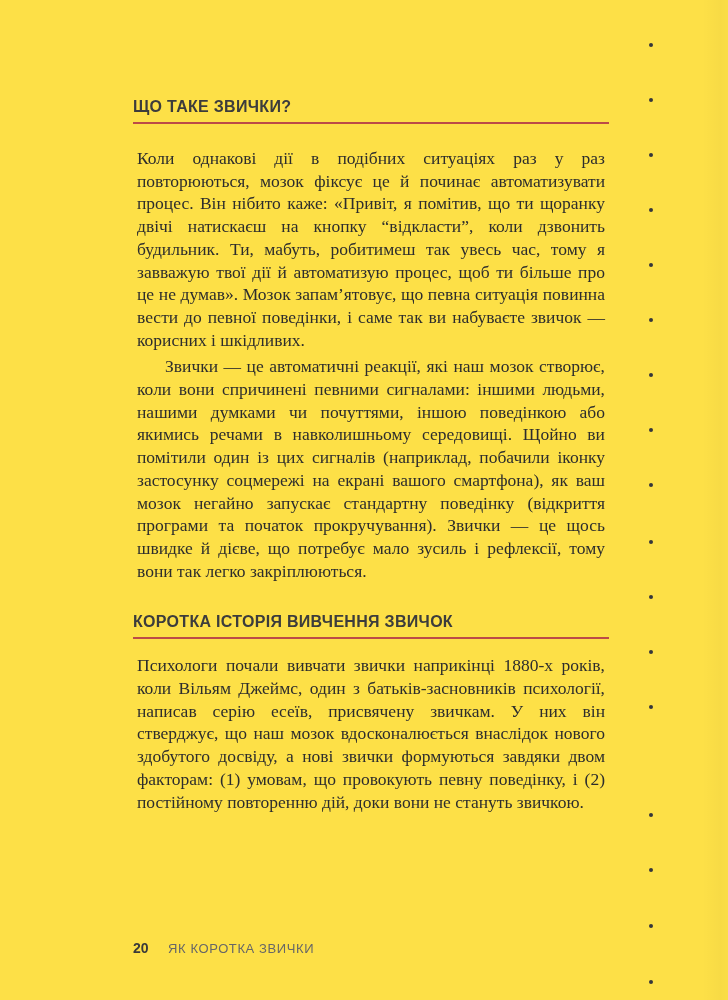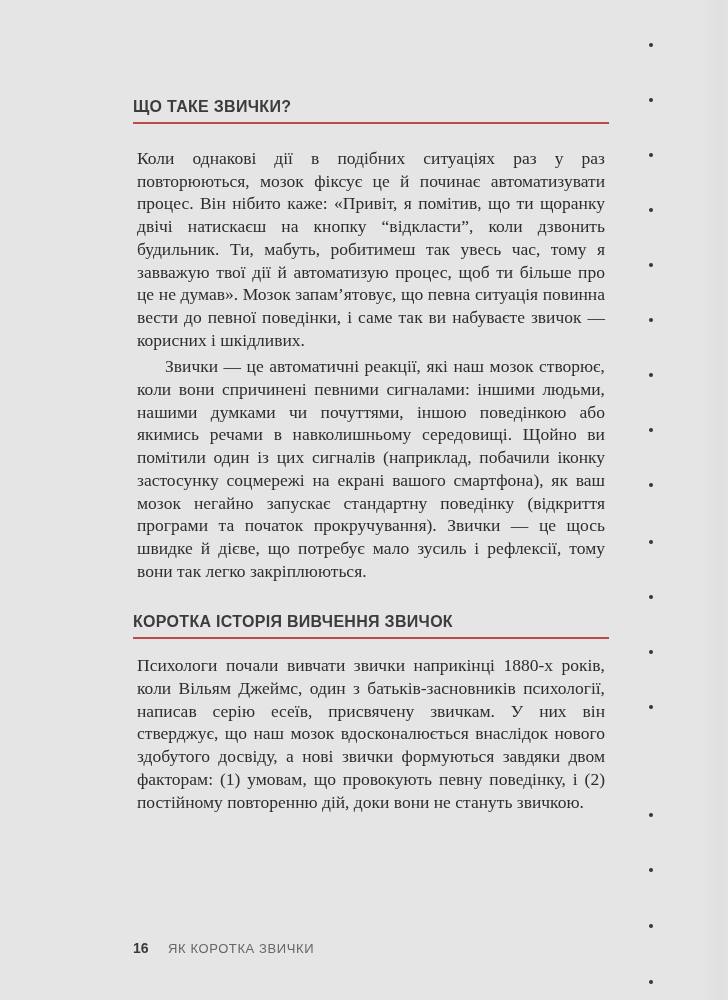--- a/index.html
+++ b/index.html
@@ -4,21 +4,21 @@
 <style>
   html, body {
     margin: 0;
     padding: 0;
     background: #ffffff;
   }
   .page {
     position: relative;
     width: 728px;
     height: 1000px;
-    background: #e5e5e5;
+    background: #fde047;
     overflow: hidden;
     font-family: "Liberation Serif", serif;
   }
   .content {
     position: absolute;
     left: 133px;
     top: 0;
     width: 476px;
   }
   .section-heading {
@@ -94,21 +94,21 @@
     </section>
 
     <section>
       <h2 class="section-heading heading-2">КОРОТКА ІСТОРІЯ ВИВЧЕННЯ ЗВИЧОК</h2>
       <p class="body-par after-heading-2">Психологи почали вивчати звички наприкінці 1880-х років, коли Вільям Джеймс, один з батьків-засновників психології, написав серію есеїв, присвячену звичкам. У них він стверджує, що наш мозок вдосконалюється внаслідок нового здобутого досвіду, а нові звички формуються завдяки двом факторам: (1) умовам, що провокують певну поведінку, і (2) постійному повторенню дій, доки вони не стануть звичкою.</p>
     </section>
 
   </div>
 
   <div class="page-footer">
-    <span class="page-number">16</span>
+    <span class="page-number">20</span>
     <span class="running-title">ЯК КОРОТКА ЗВИЧКИ</span>
   </div>
 
   <div id="dots">
       <div class="dot" style="top: 43px;"></div>
       <div class="dot" style="top: 98px;"></div>
       <div class="dot" style="top: 153px;"></div>
       <div class="dot" style="top: 208px;"></div>
       <div class="dot" style="top: 263px;"></div>
       <div class="dot" style="top: 318px;"></div>

